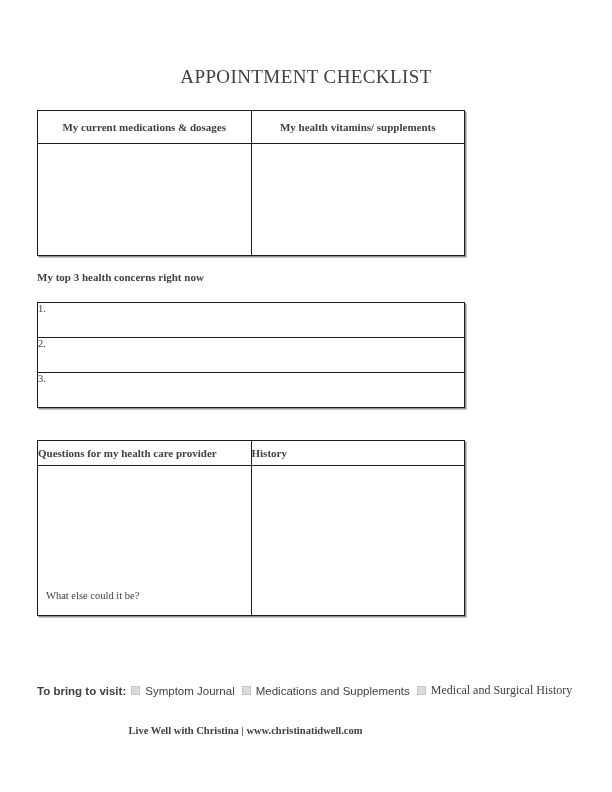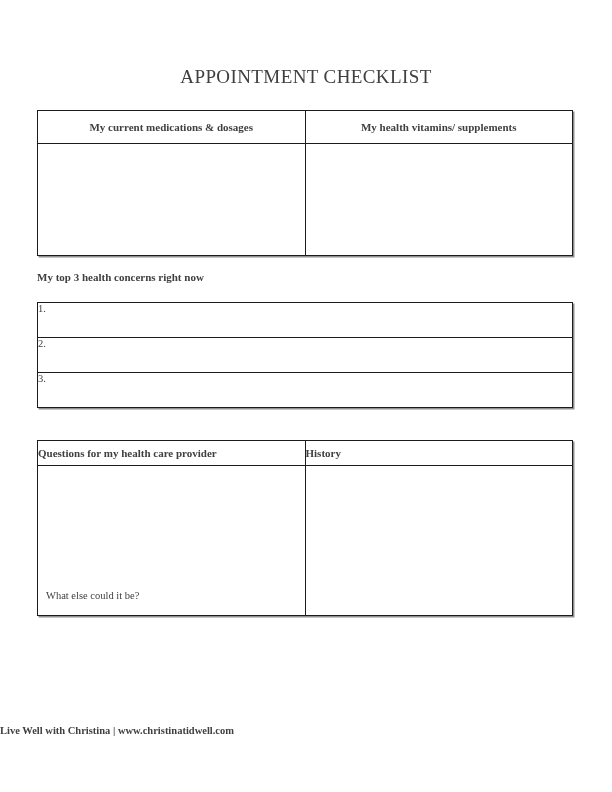--- a/index.html
+++ b/index.html
@@ -25,21 +25,21 @@
     font-size: 19px;
     font-weight: 500;
     letter-spacing: 0.4px;
     font-family: "Liberation Serif", serif;
   }
 
   
   table.tbl {
     position: absolute;
     left: 37px;
-    width: 536px;
+    width: 428px;
     border-collapse: collapse;
     table-layout: fixed;
     box-shadow: 1.5px 1.5px 0 #8f8f8f;
     background: #ffffff;
   }
   table.tbl th, table.tbl td {
     border: 1.5px solid #1c1c1c;
     padding: 0;
   }
 
@@ -125,20 +125,21 @@
     flex: 0 0 auto;
   }
   .bring-item .serif-label { font-family: "Liberation Serif", serif; font-size: 12px; }
 
   
   .footer {
     position: absolute;
     top: 725px;
     left: 0;
     width: 491px;
+    text-align: center;
     font-size: 10.5px;
     font-weight: bold;
     font-family: "Liberation Serif", serif;
   }
 </style>
 </head>
 <body>
 
 <div class="page">
 
@@ -188,16 +189,31 @@
     <tr>
       <td class="write">
         <span class="questions-note">What else could it be?</span>
       </td>
       <td class="write"></td>
     </tr>
   </tbody>
     </table>
 
 
+  <div class="bring-line">
+    <span class="bring-label">To bring to visit:</span>
+    <span class="bring-item">
+      <span class="checkbox"></span>
+      <span>Symptom Journal</span>
+    </span>
+    <span class="bring-item">
+      <span class="checkbox"></span>
+      <span>Medications and Supplements</span>
+    </span>
+    <span class="bring-item">
+      <span class="checkbox"></span>
+      <span class="serif-label">Medical and Surgical History</span>
+    </span>
+  </div>
 
   <div class="footer">Live Well with Christina | www.christinatidwell.com</div>
 
 </div>
 
 </body></html>

